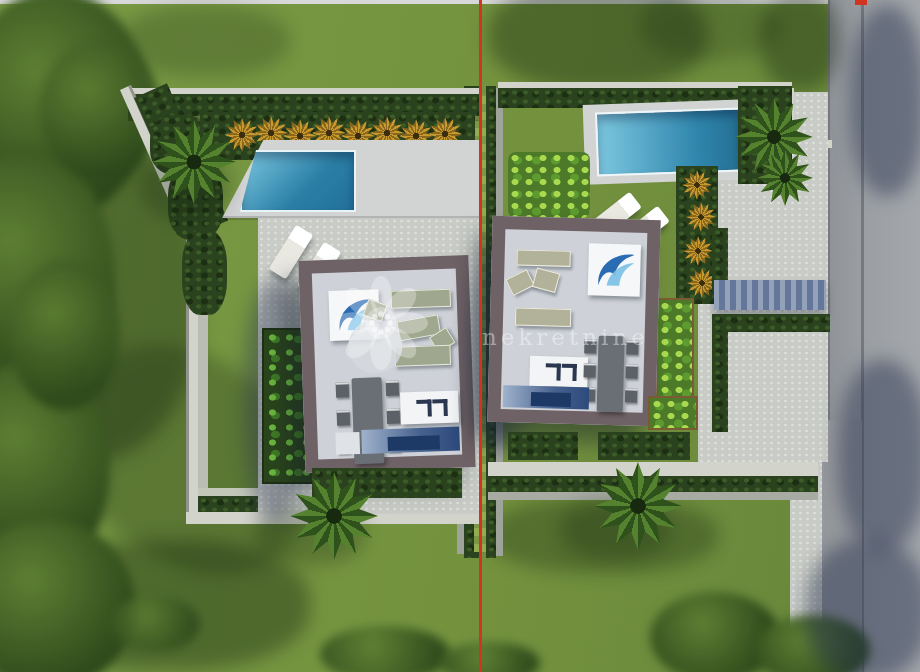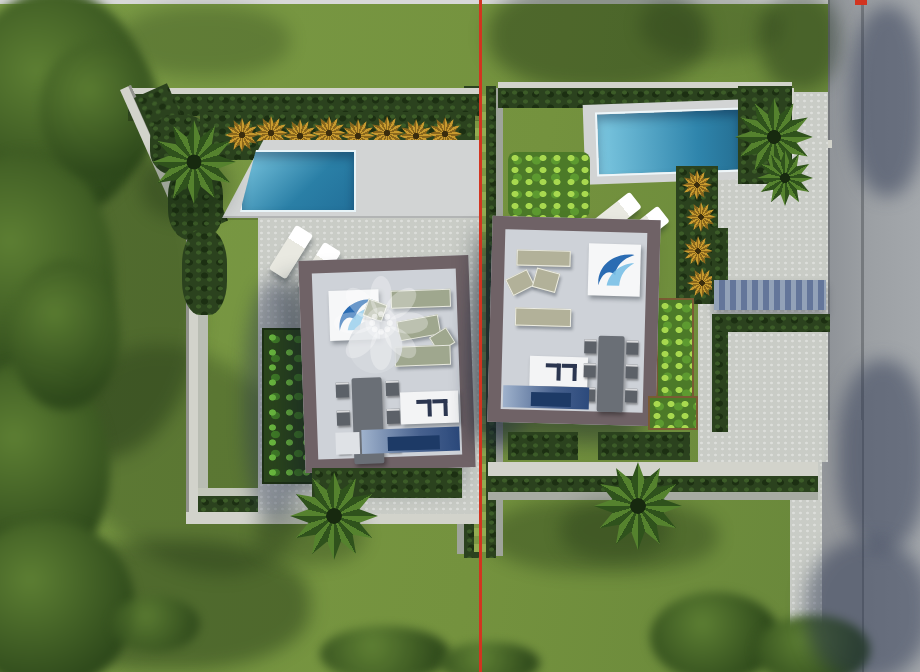--- a/index.html
+++ b/index.html
@@ -255,15 +255,16 @@
         <circle cx="59" cy="50" r="3"></circle>
           <circle cx="56.4" cy="56.4" r="3"></circle>
           <circle cx="50" cy="59" r="3"></circle>
         <circle cx="43.6" cy="56.4" r="3"></circle>
           <circle cx="41" cy="50" r="3"></circle>
           <circle cx="43.6" cy="43.6" r="3"></circle>
         <circle cx="50" cy="41" r="3"></circle>
           <circle cx="56.4" cy="43.6" r="3"></circle>
       </g>
     </svg>
+    <div class="abs wm-sub" style="left:482px;top:324px;">nekretnine</div>
   </div>
 
 </div>
 
 </body></html>

